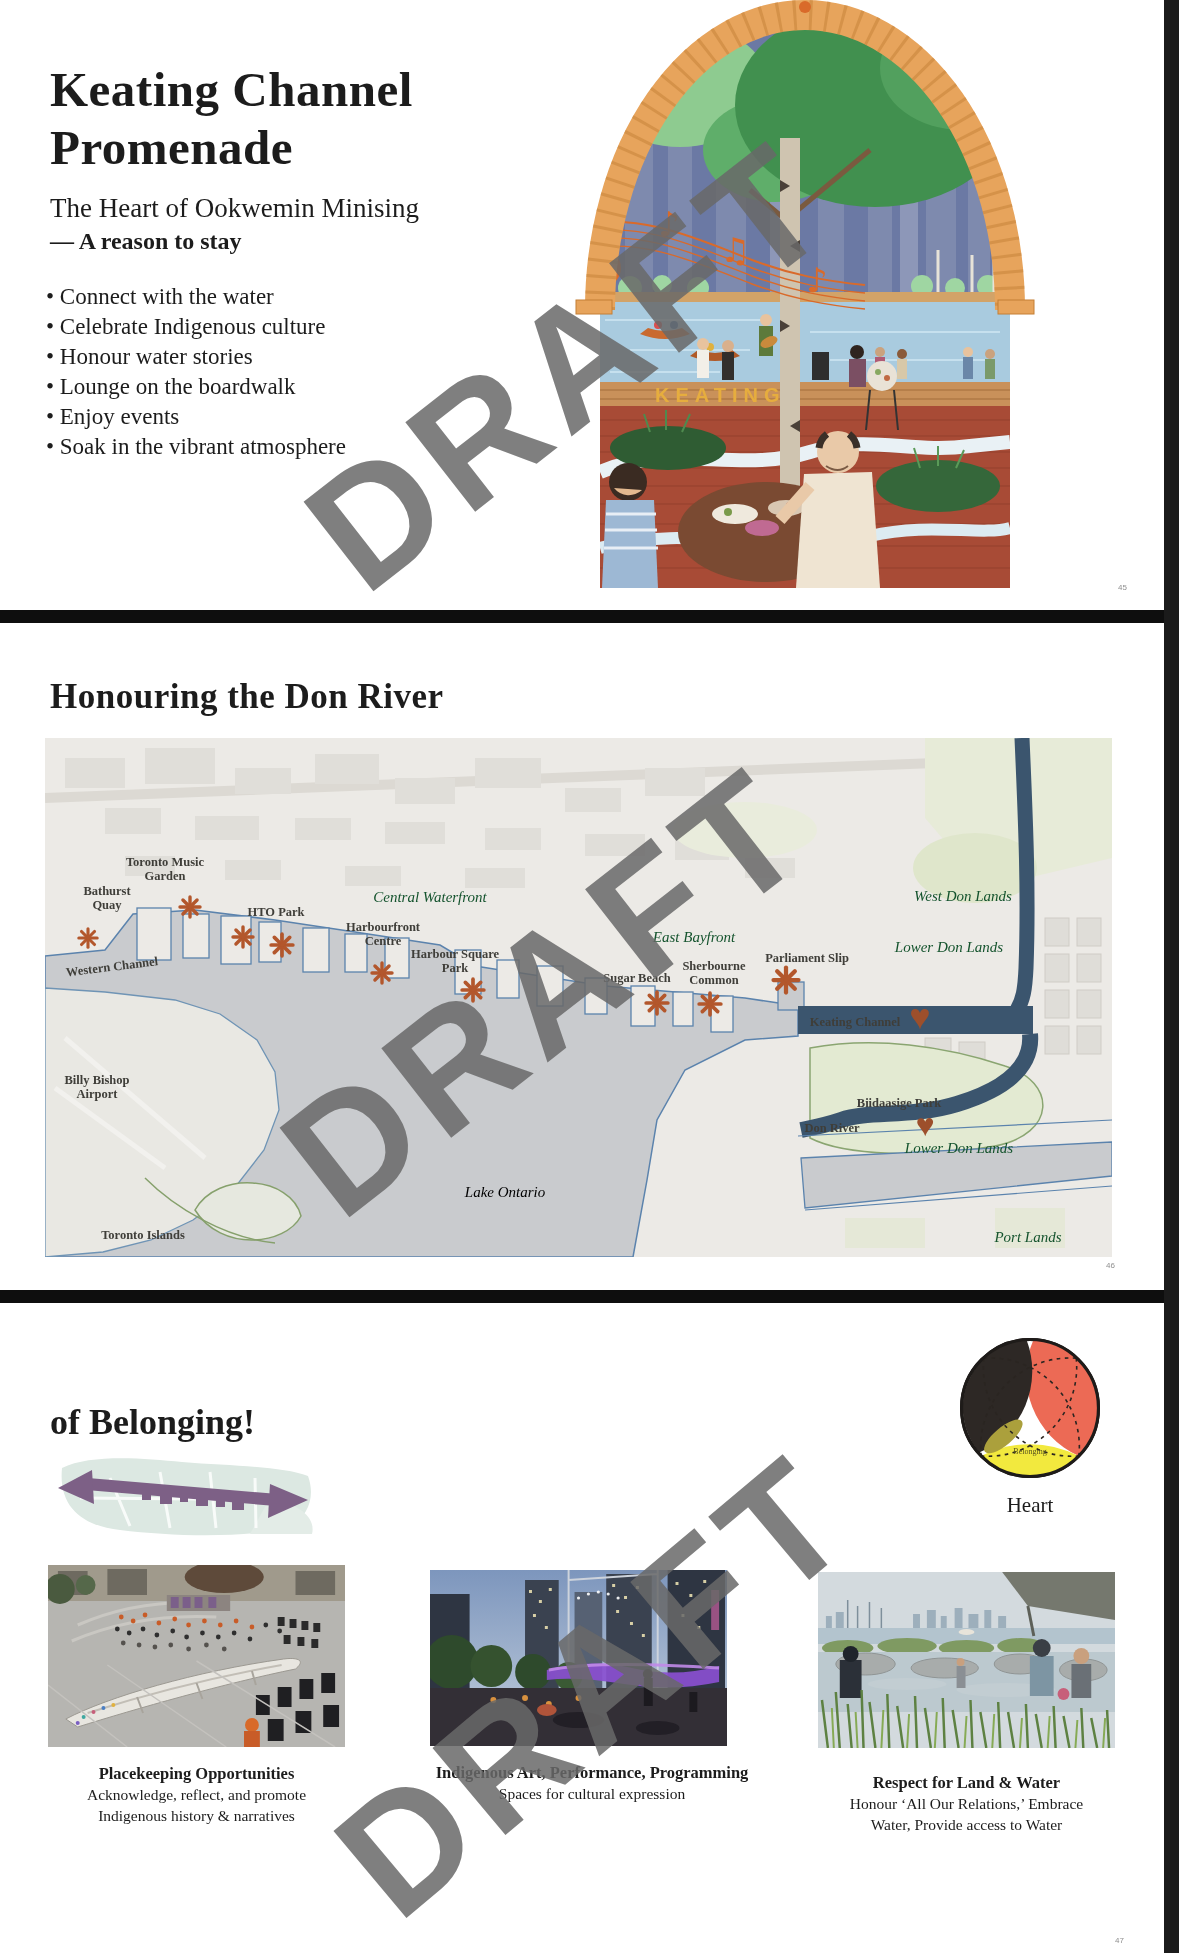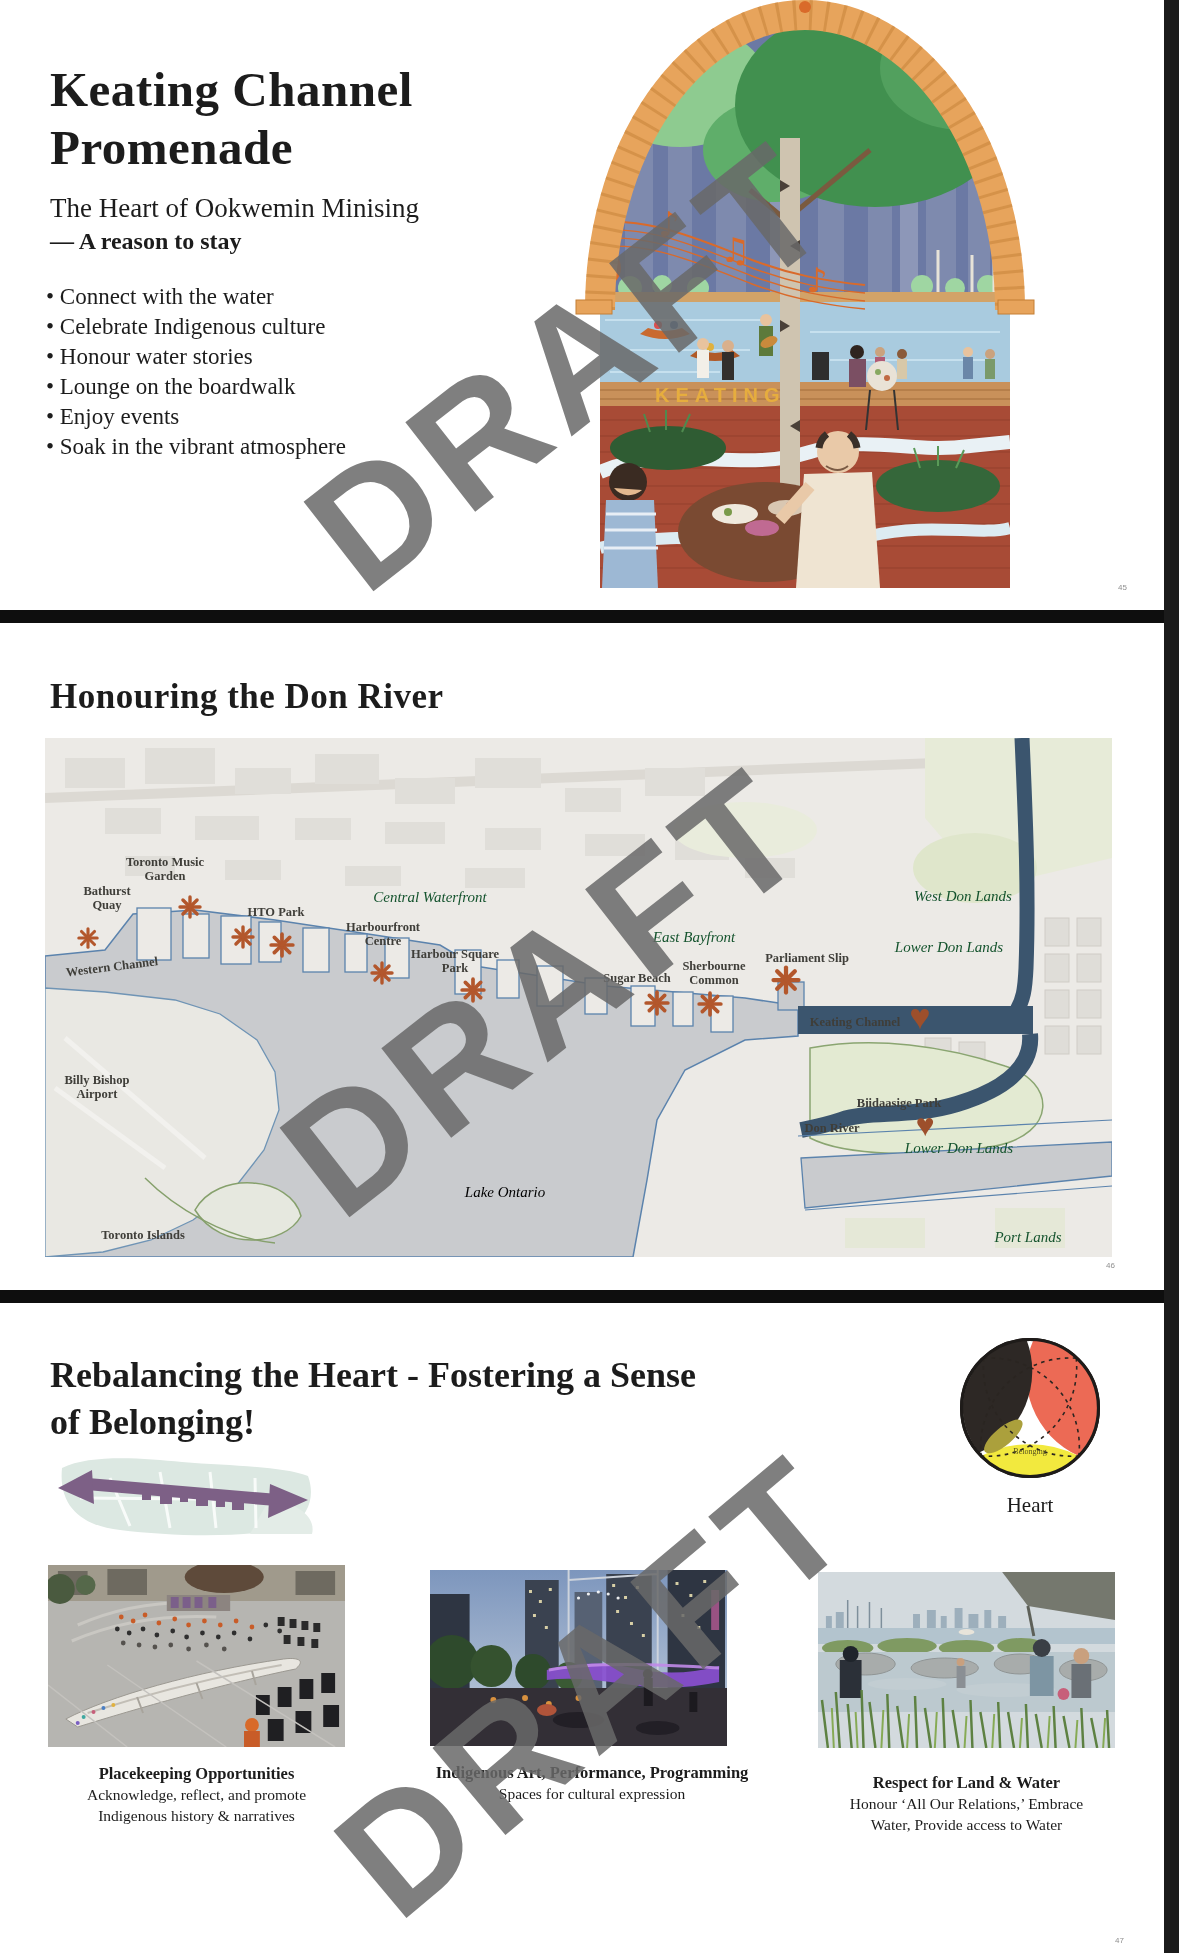--- a/index.html
+++ b/index.html
@@ -402,21 +402,21 @@
     </div>
 
     <div class="abs wm" style="left:546px;top:992px">DRAFT</div>
     <div class="abs pagenum" style="left:1106px;top:1261px">46</div>
   </section>
 
   <div class="abs divider" style="top:1290px"></div>
 
   <section>
     <h2 class="abs s3-title">
-      <span>Rebalancing the Heart - Fostering a Sense</span><br>
+      <br>
       <span>of Belonging!</span>
     </h2>
 
     <svg class="abs" style="left:950px;top:1328px;width:160px;height:160px" viewBox="-90 -90 180 180">
       <circle r="77" fill="#ffffff" stroke="#1e1b19" stroke-width="3.5"></circle>
       <path d="M4,-77 A77,77 0 0 1 55,54 A100,100 0 0 1 4,-77 Z" fill="#ec6a55"></path>
       <path d="M-55,54 A77,77 0 0 0 55,54 A120,120 0 0 0 -55,54 Z" fill="#f2e93e"></path>
       <path d="M-4,-77 A77,77 0 0 0 -57,50 A100,100 0 0 0 -4,-77 Z" fill="#2d2825"></path>
       <ellipse cx="-30" cy="32" rx="27" ry="10" transform="rotate(-40 -30 32)" fill="#aba03c"></ellipse>
       <g stroke="#2a2521" stroke-width="1.8" stroke-dasharray="4 5" fill="none">

